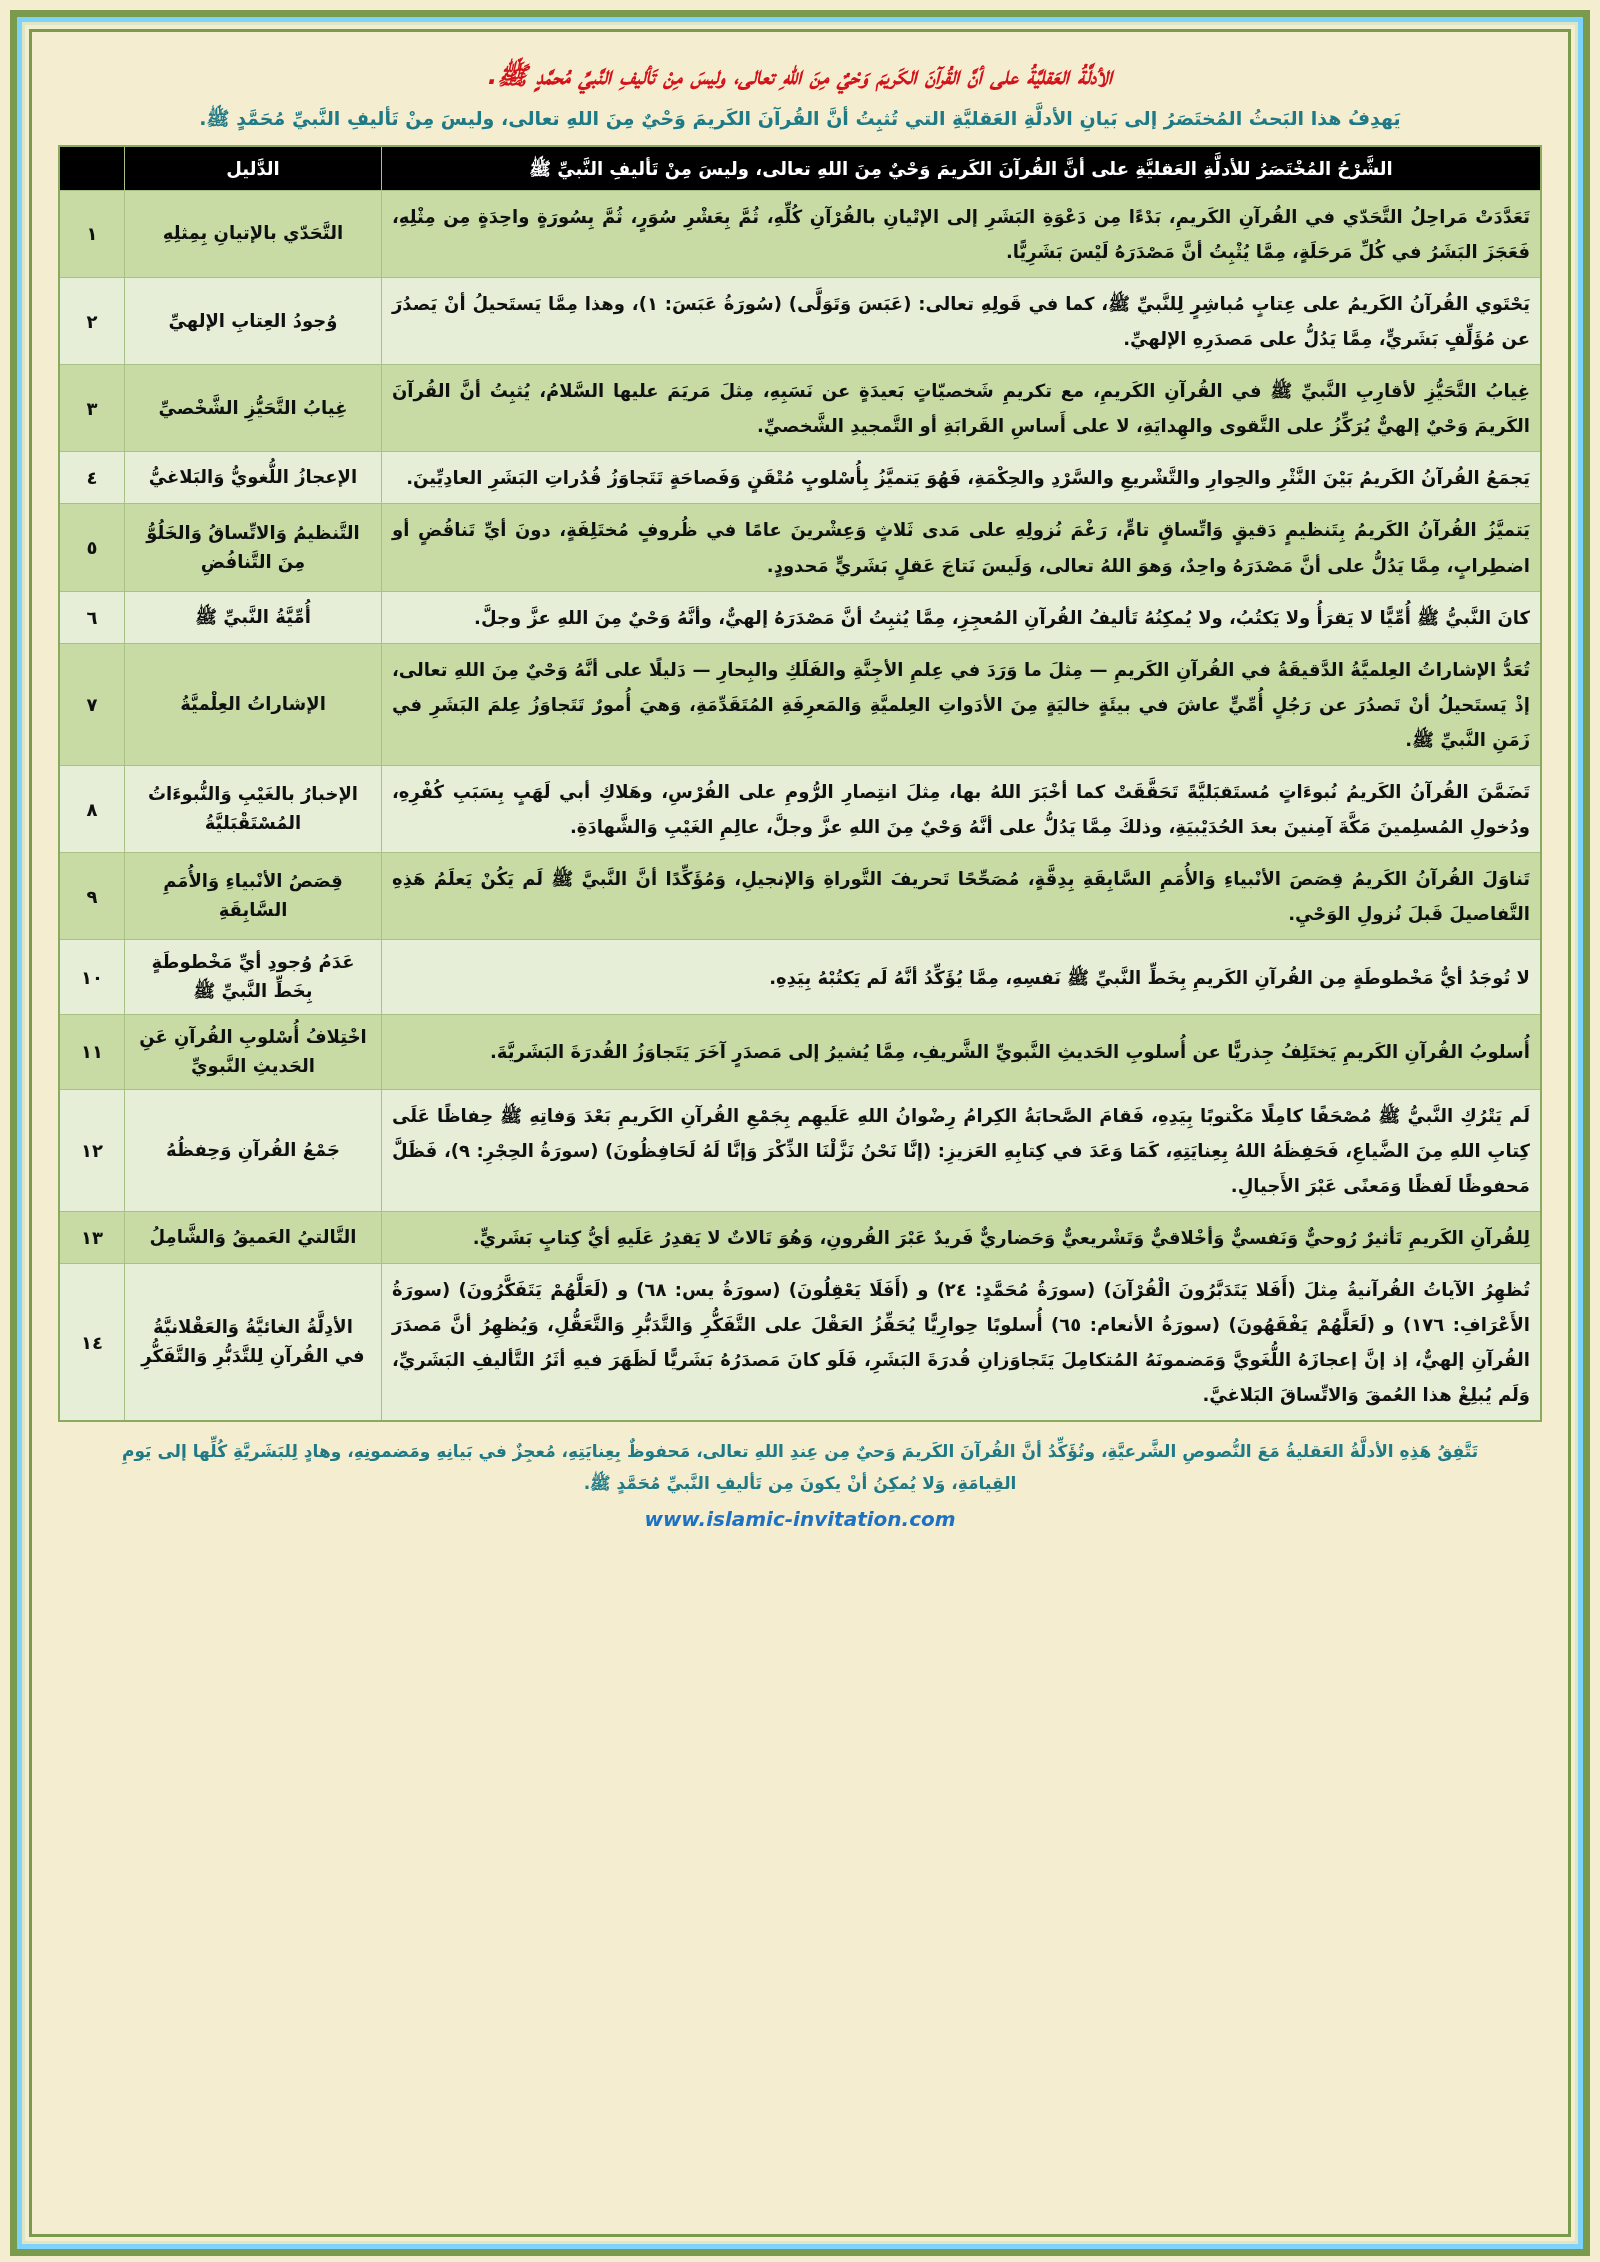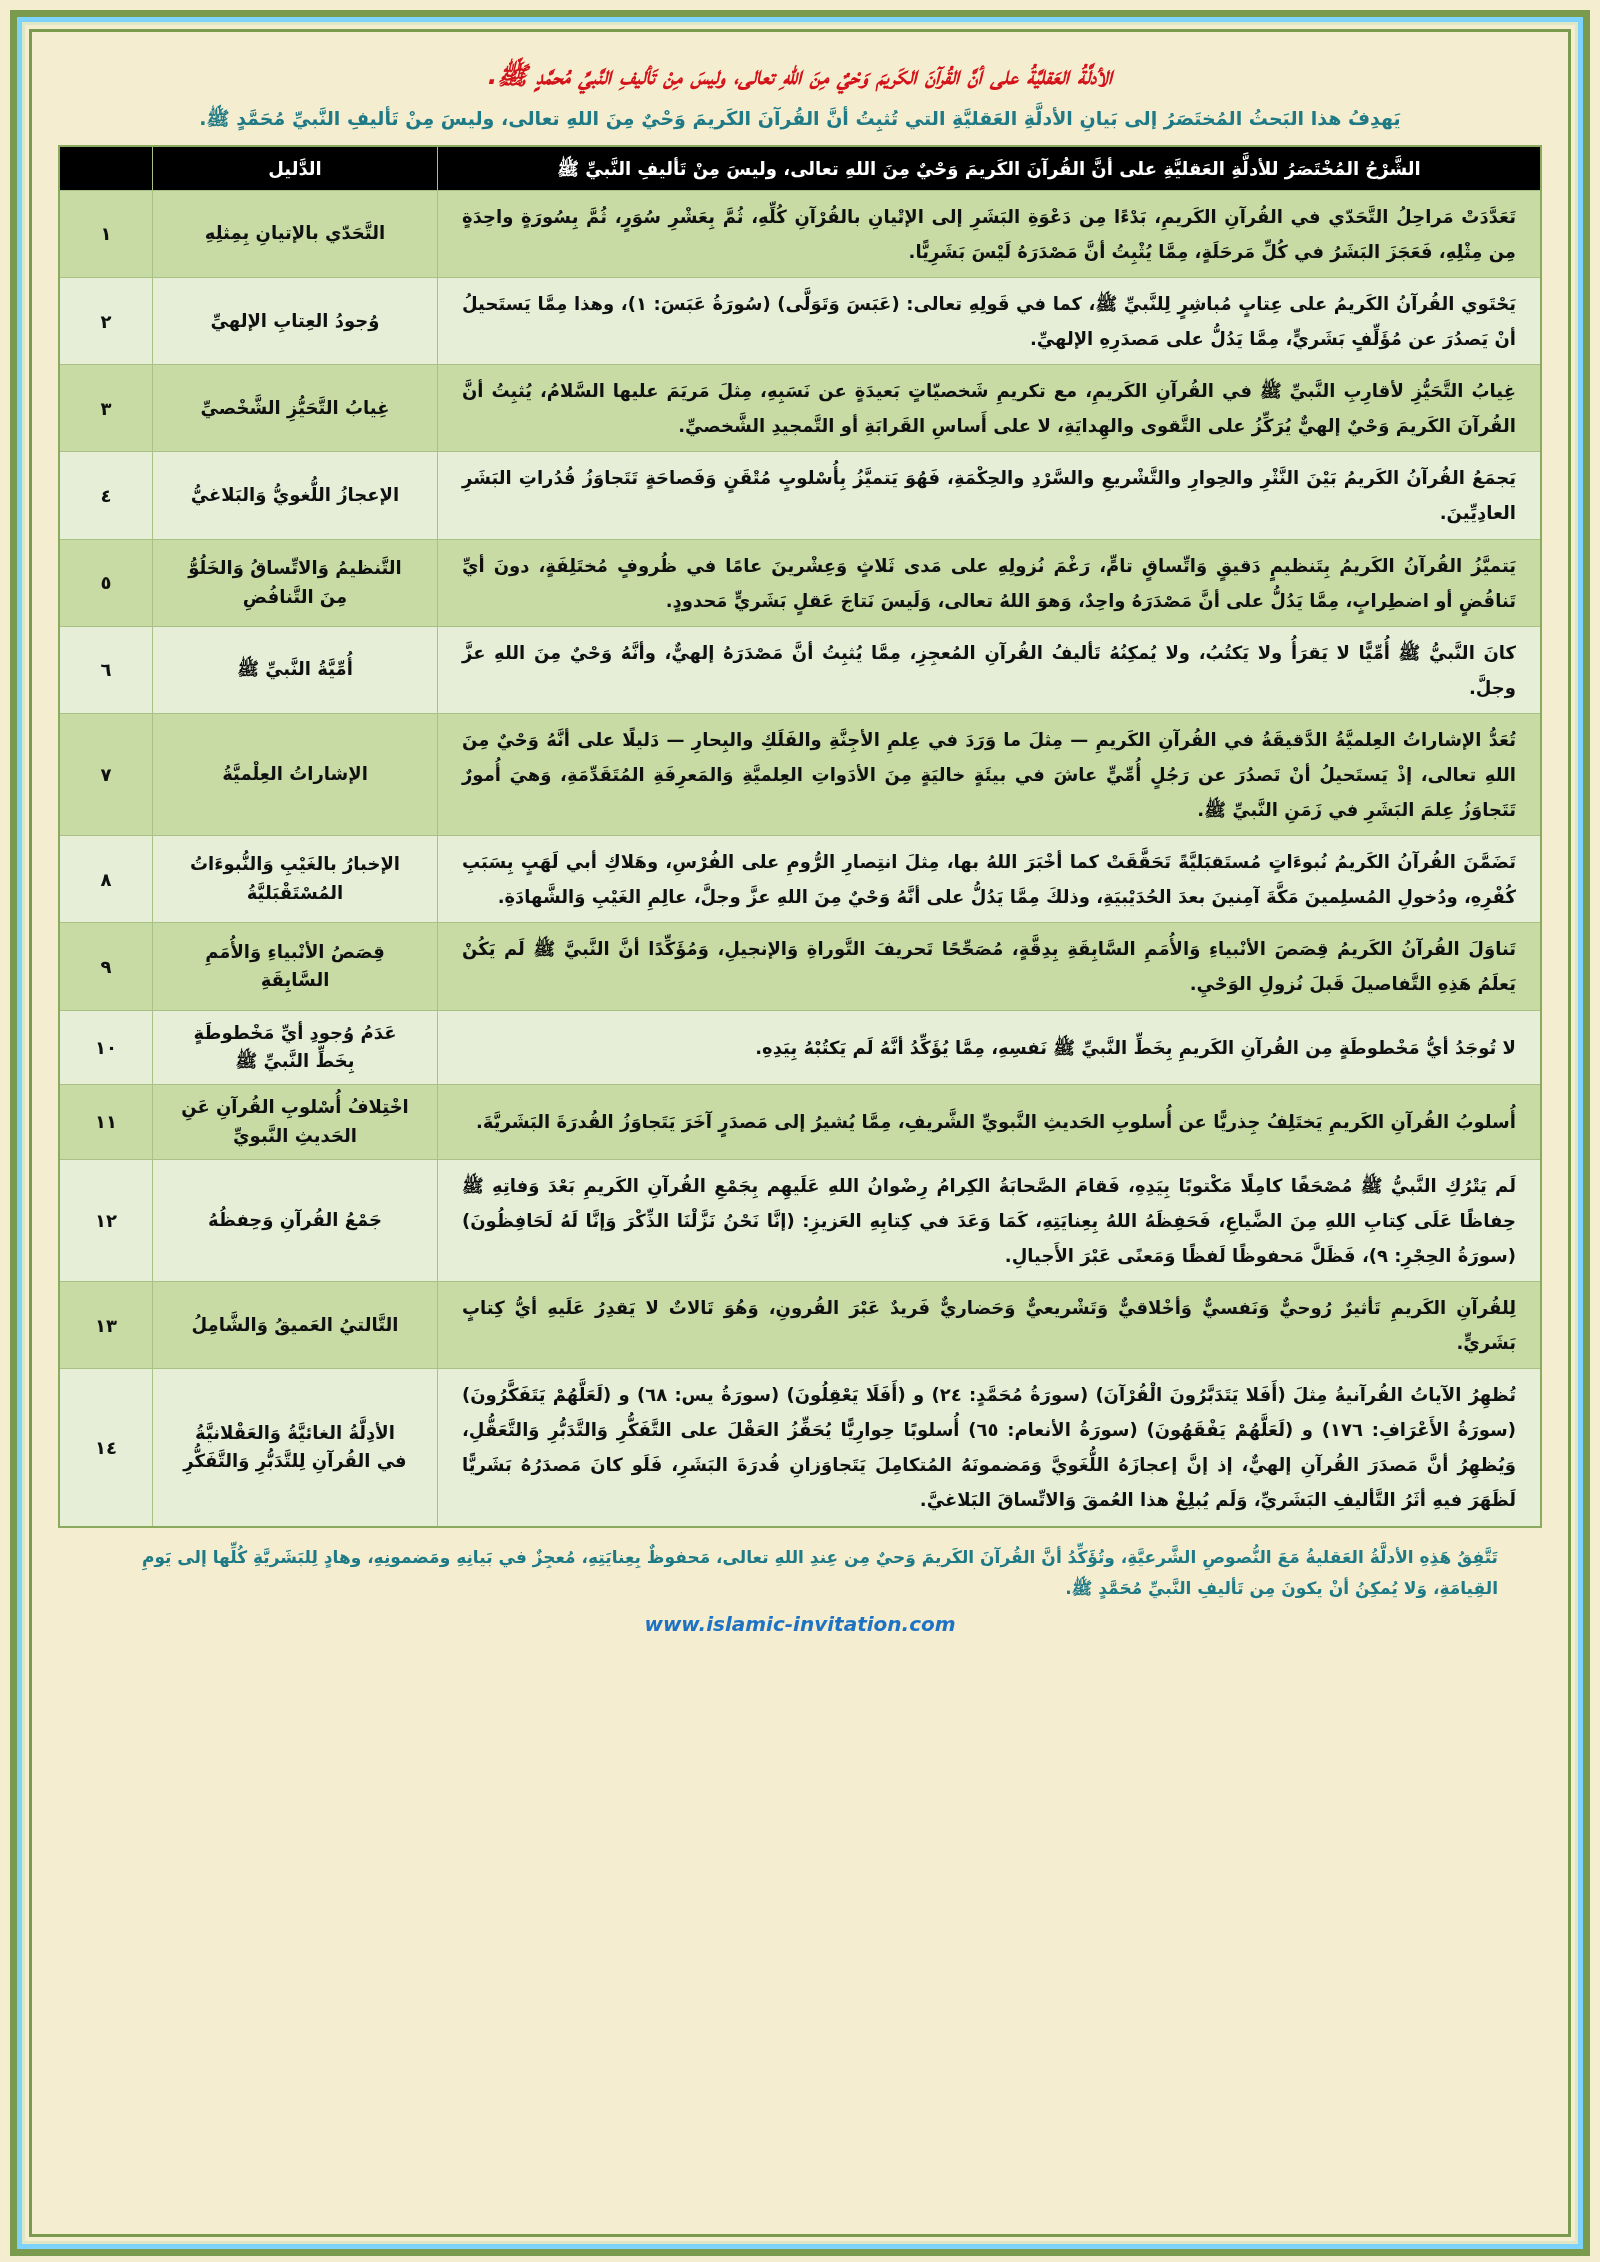--- a/index.html
+++ b/index.html
@@ -78,21 +78,21 @@
   table.evidence {
     width: 100%;
     border-collapse: collapse;
     table-layout: fixed;
     border: 2px solid #8aab5e;
     direction: rtl;
   }
   table.evidence th,
   table.evidence td {
     border: 1px solid #a9c185;
-    padding: 8px 24px;
+    padding: 8px 10px;
     vertical-align: middle;
   }
   thead th {
     background: #000000;
     color: #ffffff;
     font-size: 18px;
     font-weight: bold;
     text-align: center;
     padding: 12px 10px;
     line-height: 1.5;
@@ -126,20 +126,21 @@
   }
   tr.row-odd  td { background: #c9dba4; }
   tr.row-even td { background: #e6eed7; }
 
   
   .closing {
     color: #1f7a86;
     font-size: 17px;
     font-weight: bold;
     line-height: 1.85;
+    text-align: center;
     margin: 14px 44px 8px 44px;
   }
   .site-url {
     color: #1d72c4;
     font-size: 20px;
     font-weight: bold;
     text-align: center;
     direction: ltr;
     margin: 6px 0 4px 0;
     font-family: "DejaVu Sans", "Liberation Sans", sans-serif;

